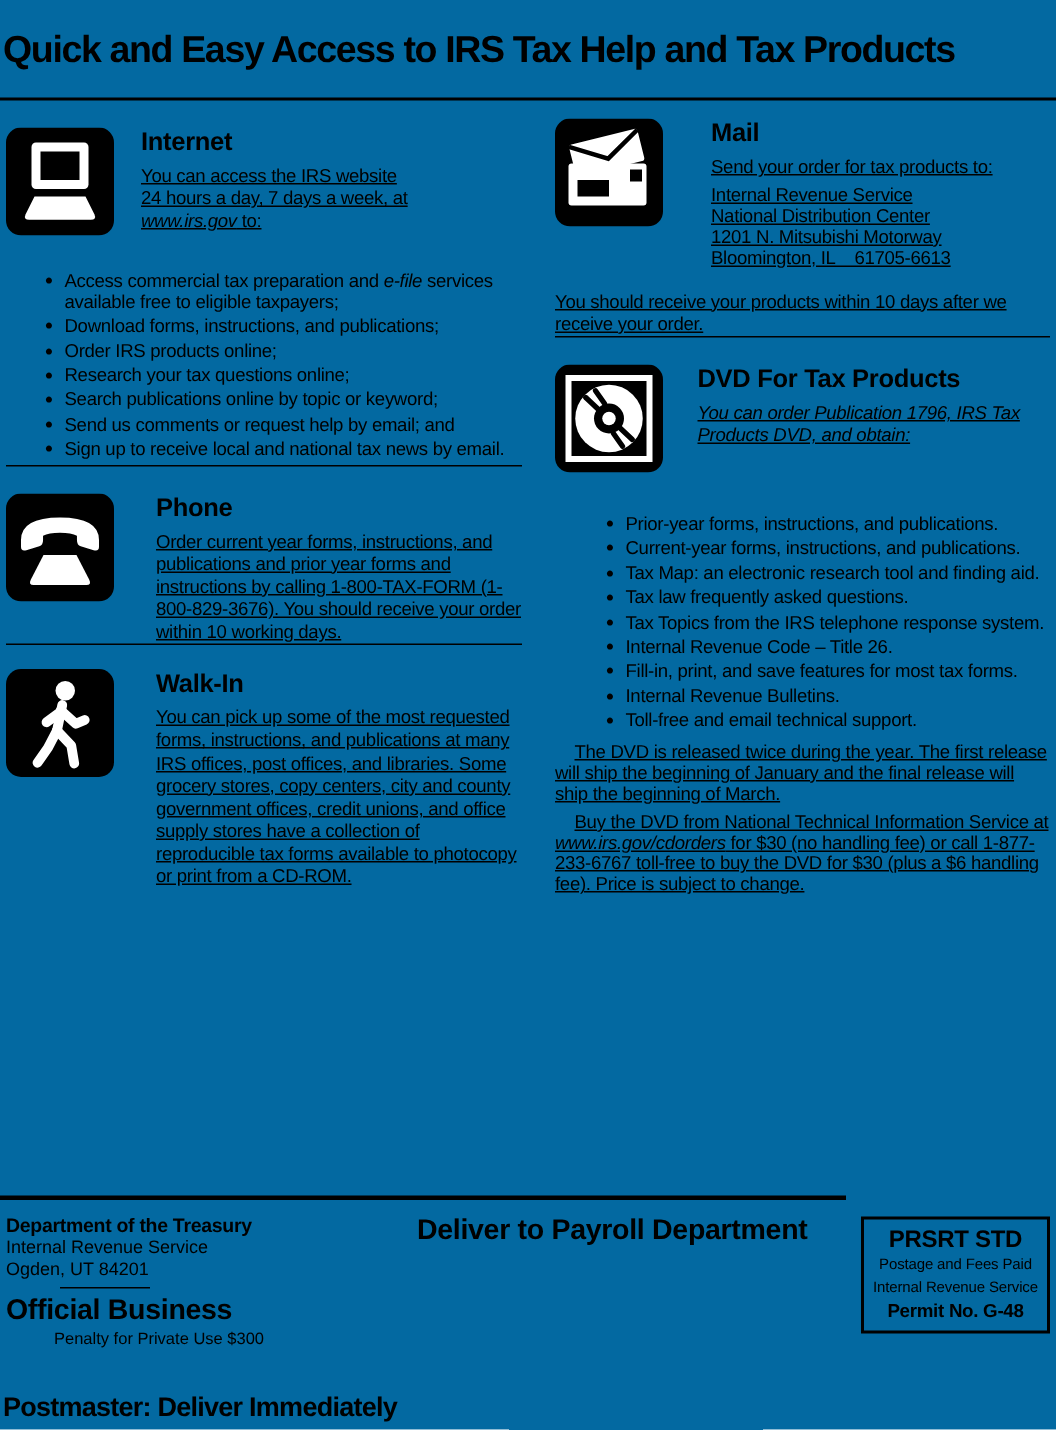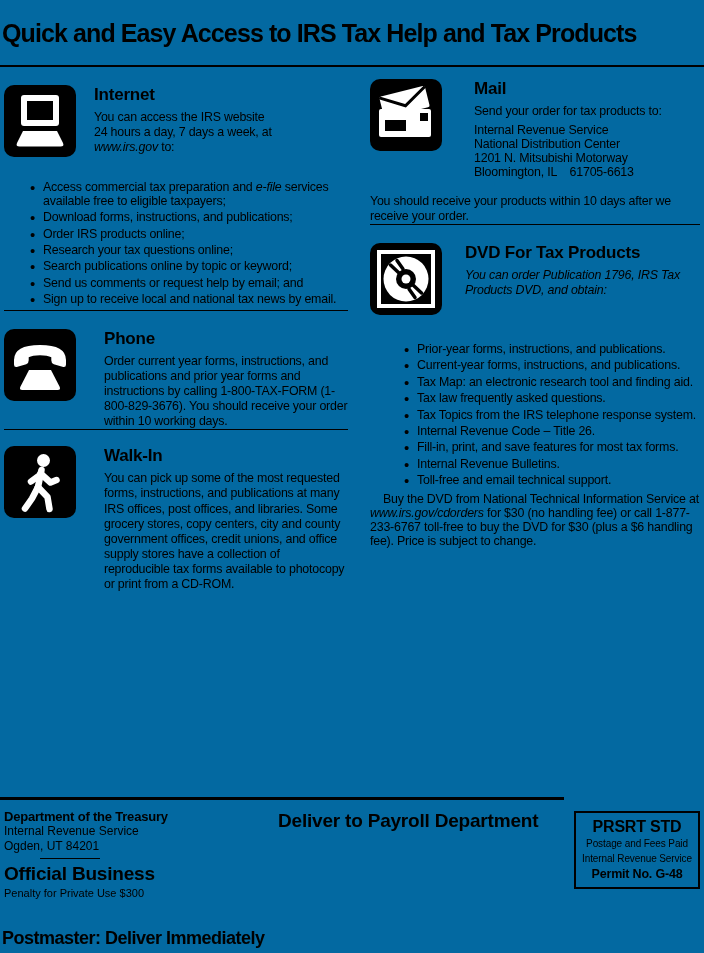--- a/index.html
+++ b/index.html
@@ -16,21 +16,21 @@
 
   
   .cols { display: flex; padding: 12px 0 0 4px; gap: 22px; }
   .col-left  { width: 344px; }
   .col-right { width: 330px; }
 
   .sec-head { display: flex; align-items: flex-start; }
   .tile { flex: 0 0 72px; width: 72px; height: 72px; }
   .sec-text { padding-left: 18px; }
   .sec-title { font-weight: bold; font-size: 17px; line-height: 20px; margin: 0 0 5px 0; letter-spacing: -0.2px; }
-  .body-txt { font-size: 12.4px; line-height: 1.22; letter-spacing: -0.2px; }
+  .body-txt { font-size: 12.4px; line-height: 1.22; letter-spacing: -0.2px; text-decoration: underline; }
   .tight { line-height: 1.12; }
   .italic { font-style: italic; }
   .intro-line { display: block; }
 
   ul.bullets { list-style: none; margin: 0; padding: 0; }
   ul.bullets li {
     position: relative; padding-left: 13px; margin-bottom: 2.5px;
     font-size: 12.4px; line-height: 1.12; letter-spacing: -0.2px;
   }
   ul.bullets li::before { content: "\2022"; position: absolute; left: 0; top: -1px; font-size: 15px; }
@@ -61,21 +61,21 @@
   .dvd-para2 { margin-top: 5px; }
 
   
   .footer { position: absolute; left: 0; top: 797px; width: 564px; }
   .footer-rule { border: none; border-top: 3px solid #000; margin: 0; }
   .footer-row { position: relative; padding: 9px 0 0 4px; }
   .dept-bold { font-weight: bold; font-size: 13px; letter-spacing: -0.2px; }
   .dept-line { font-size: 12px; line-height: 14.5px; }
   .dept-divider { width: 60px; border: none; border-top: 1.5px solid #000; margin: 5px 0 4px 36px; }
   .official { font-weight: bold; font-size: 19px; letter-spacing: -0.2px; }
-  .penalty { font-size: 11px; margin-top: 2px; }
+  .penalty { font-size: 11px; margin-top: 2px; margin-left: 32px; }
   .deliver-to { position: absolute; left: 278px; top: 10px; font-weight: bold; font-size: 19px; letter-spacing: -0.2px; }
   .permit-box {
     position: absolute; left: 574px; top: 11px; width: 126px;
     border: 2px solid #000; text-align: center; padding: 5px 2px 6px 2px;
   }
   .permit-l1 { font-weight: bold; font-size: 16px; letter-spacing: -0.2px; }
   .permit-l2, .permit-l3 { font-size: 10px; line-height: 15px; letter-spacing: -0.1px; }
   .permit-l4 { font-weight: bold; font-size: 12.5px; margin-top: 1px; letter-spacing: -0.2px; }
   .postmaster { position: absolute; left: 2px; top: 928px; font-weight: bold; font-size: 18px; letter-spacing: -0.5px; }
 </style>
@@ -208,20 +208,21 @@
         <li>Current-year forms, instructions, and publications.</li>
         <li>Tax Map: an electronic research tool and finding aid.</li>
         <li>Tax law frequently asked questions.</li>
         <li>Tax Topics from the IRS telephone response system.</li>
         <li>Internal Revenue Code – Title 26.</li>
         <li>Fill-in, print, and save features for most tax forms.</li>
         <li>Internal Revenue Bulletins.</li>
         <li>Toll-free and email technical support.</li>
       </ul>
 
+      <p class="body-txt tight dvd-para dvd-para1">The DVD is released twice during the year. The first release will ship the beginning of January and the final release will ship the beginning of March.</p>
       <p class="body-txt tight dvd-para dvd-para2"><span>Buy the DVD from National Technical Information Service at </span><span class="italic">www.irs.gov/cdorders</span><span> for $30 (no handling fee) or call 1-877-233-6767 toll-free to buy the DVD for $30 (plus a $6 handling fee). Price is subject to change.</span></p>
 
     </div>
   </div>
 
   <div class="footer">
     <hr class="footer-rule">
     <div class="footer-row">
       <div class="dept-block">
         <div class="dept-bold">Department of the Treasury</div>

